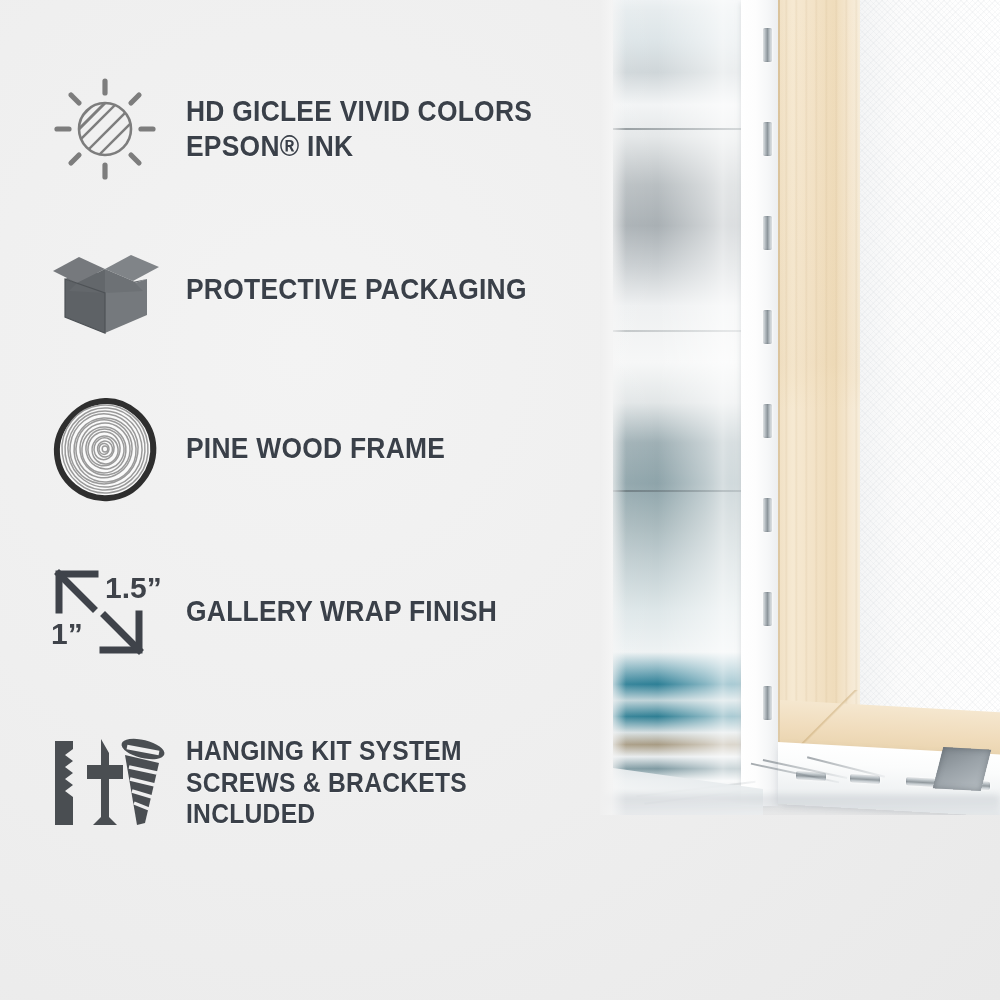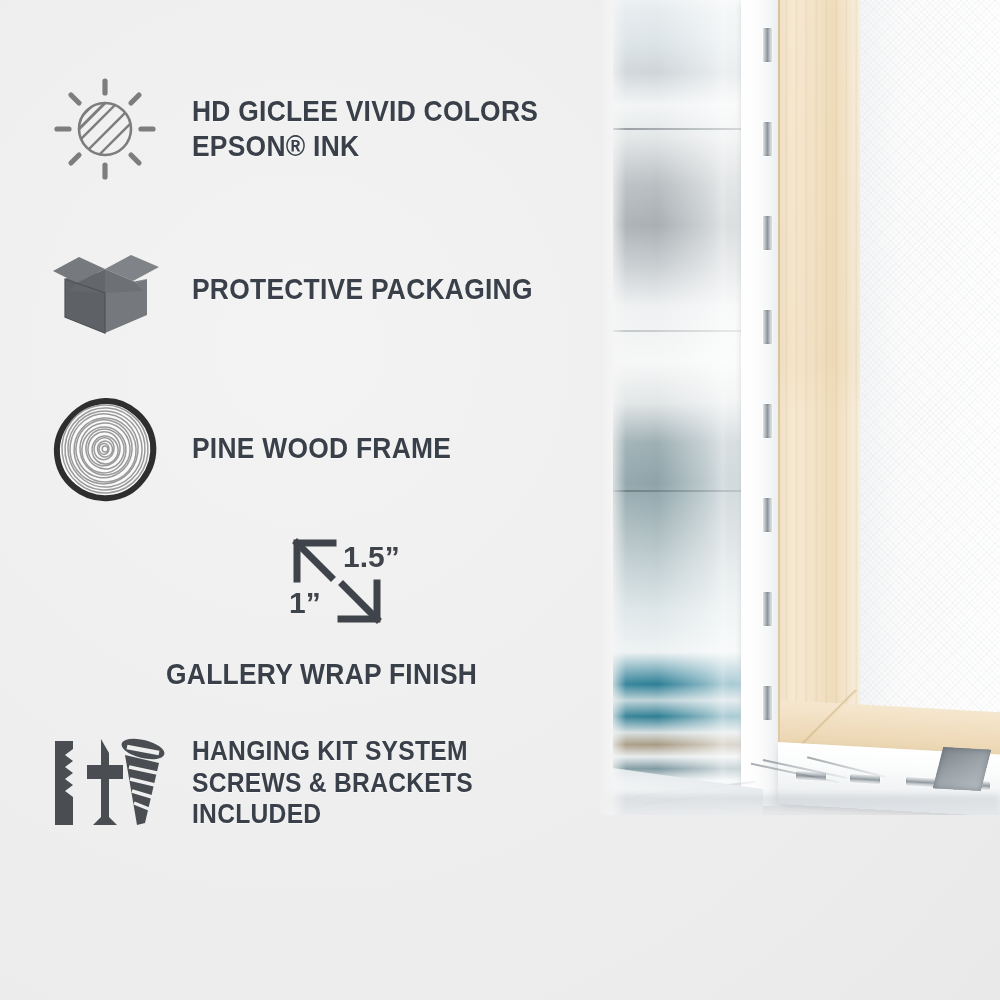--- a/index.html
+++ b/index.html
@@ -19,21 +19,21 @@
   .features {
     position:absolute; left:0; top:0;
     width:640px; height:1000px;
     padding:34px 0 0 46px;
     display:flex; flex-direction:column;
     z-index:5;
   }
   .feature {
     display:flex; align-items:center;
     height:157px;
-    gap:28px;
+    gap:22px;
   }
   .feature-icon {
     width:118px; min-width:118px; height:120px;
     display:flex; align-items:center; justify-content:center;
   }
   .feature-label {
     color:#3a4049;
     font-size:30px;
     font-weight:bold;
     letter-spacing:0.3px;
@@ -43,21 +43,21 @@
     white-space:pre-line;
     text-shadow:0 1px 0 rgba(255,255,255,0.55);
   }
   .feature-label.small { font-size:28px; }
 
   
   .f1 { margin-top:16px; }
   .f2 { margin-top:8px; }
   .f3 { margin-top:2px; }
   .f4 { margin-top:4px; }
-  .f5 { margin-top:6px;flex-direction:column; }
+  .f5 { margin-top:6px; }
   .f6 { margin-top:14px; }
 
   
   .photo {
     position:absolute;
     left:600px; top:0;
     width:400px; height:815px;
     z-index:2;
     overflow:hidden;
   }

